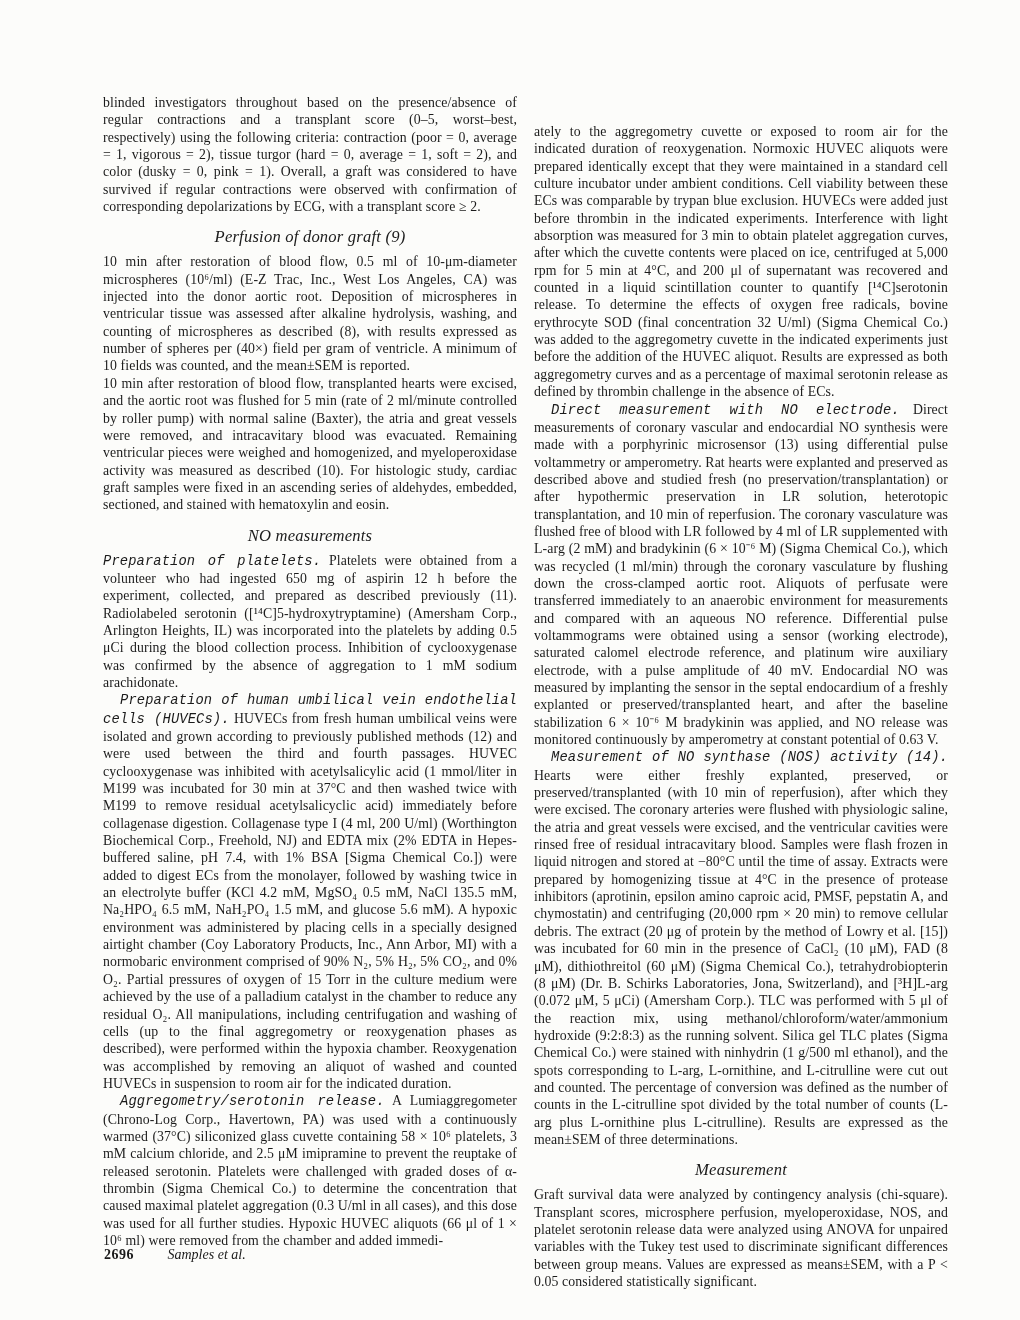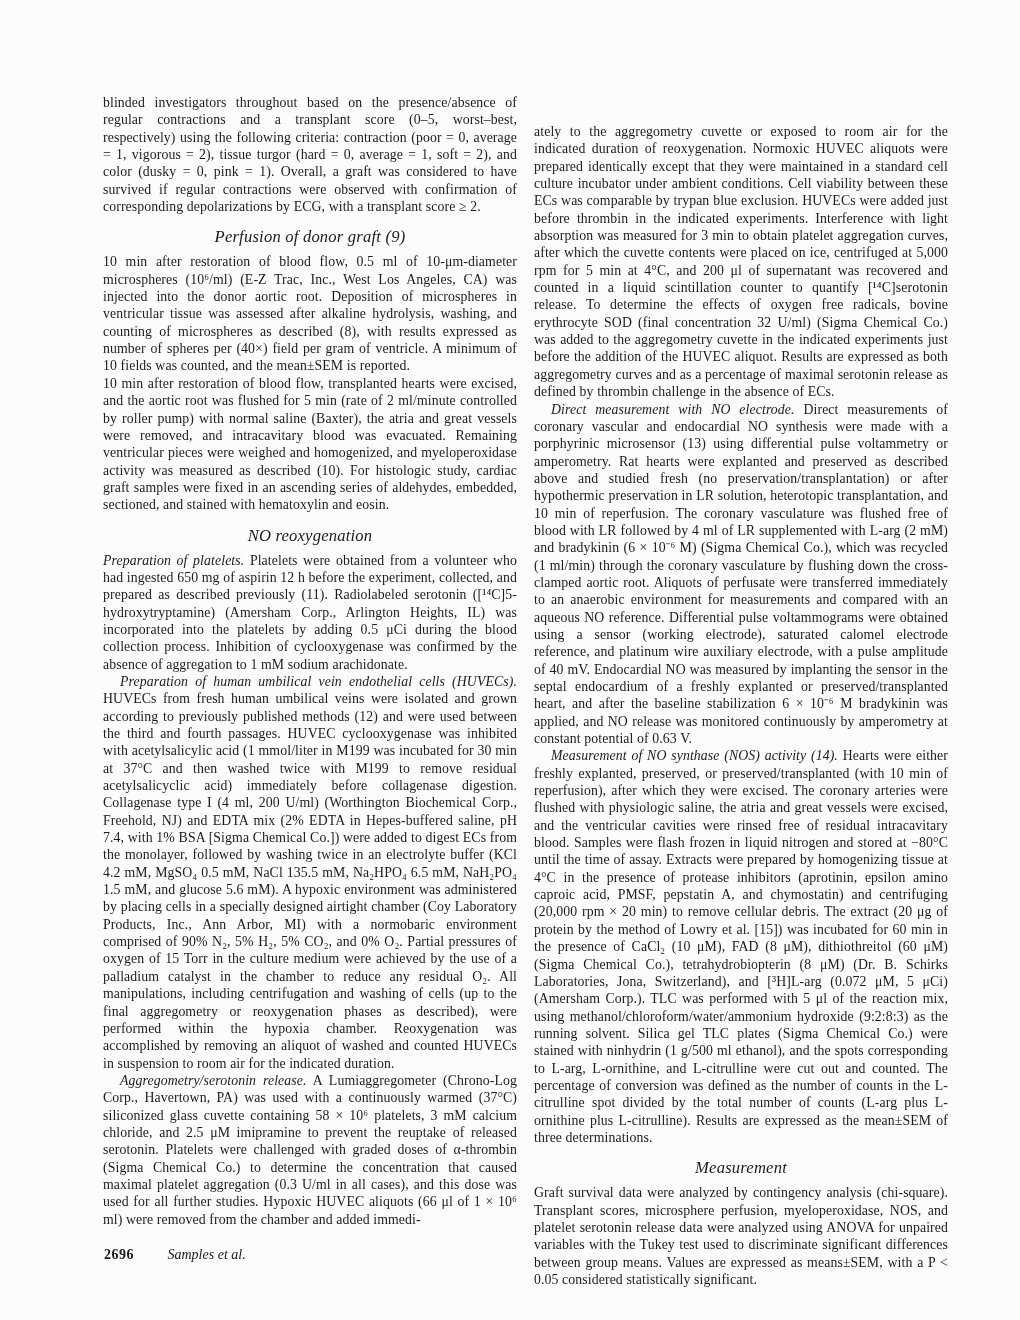--- a/index.html
+++ b/index.html
@@ -34,21 +34,21 @@
   p.para.indent { text-indent: 17px; }
   h2.heading {
     font-size: 16.6px;
     font-style: italic;
     font-weight: normal;
     line-height: 20px;
     margin: 12px 0 6px 0;
     text-align: center;
     letter-spacing: 0.2px;
   }
-  i.lead { font-style: italic; }
+  i.lead { font-style: italic; font-family: Liberation Mono, monospace; }
   .footer {
     position: absolute;
     left: 104px;
     top: 1247px;
     font-size: 14px;
   }
   .footer .pgnum {
     font-weight: bold;
     letter-spacing: 0.5px;
   }
@@ -63,21 +63,21 @@
 <main class="page">
 
   <section class="column left">
     <p class="para">blinded investigators throughout based on the presence/absence of regular contractions and a transplant score (0–5, worst–best, respectively) using the following criteria: contraction (poor = 0, average = 1, vigorous = 2), tissue turgor (hard = 0, average = 1, soft = 2), and color (dusky = 0, pink = 1). Overall, a graft was considered to have survived if regular contractions were observed with confirmation of corresponding depolarizations by ECG, with a transplant score ≥ 2.</p>
 
     <h2 class="heading">Perfusion of donor graft (9)</h2>
     <p class="para">10 min after restoration of blood flow, 0.5 ml of 10-μm-diameter microspheres (10⁶/ml) (E-Z Trac, Inc., West Los Angeles, CA) was injected into the donor aortic root. Deposition of microspheres in ventricular tissue was assessed after alkaline hydrolysis, washing, and counting of microspheres as described (8), with results expressed as number of spheres per (40×) field per gram of ventricle. A minimum of 10 fields was counted, and the mean±SEM is reported.</p>
 
     <p class="para">10 min after restoration of blood flow, transplanted hearts were excised, and the aortic root was flushed for 5 min (rate of 2 ml/minute controlled by roller pump) with normal saline (Baxter), the atria and great vessels were removed, and intracavitary blood was evacuated. Remaining ventricular pieces were weighed and homogenized, and myeloperoxidase activity was measured as described (10). For histologic study, cardiac graft samples were fixed in an ascending series of aldehydes, embedded, sectioned, and stained with hematoxylin and eosin.</p>
 
-    <h2 class="heading">NO reoxygenation</h2>
+    <h2 class="heading">NO measurements</h2>
     <p class="para"><i class="lead">Preparation of platelets.</i><span> Platelets were obtained from a volunteer who had ingested 650 mg of aspirin 12 h before the experiment, collected, and prepared as described previously (11). Radiolabeled serotonin ([¹⁴C]5-hydroxytryptamine) (Amersham Corp., Arlington Heights, IL) was incorporated into the platelets by adding 0.5 μCi during the blood collection process. Inhibition of cyclooxygenase was confirmed by the absence of aggregation to 1 mM sodium arachidonate.</span></p>
 
     <p class="para indent"><i class="lead">Preparation of human umbilical vein endothelial cells (HUVECs).</i><span> HUVECs from fresh human umbilical veins were isolated and grown according to previously published methods (12) and were used between the third and fourth passages. HUVEC cyclooxygenase was inhibited with acetylsalicylic acid (1 mmol/liter in M199 was incubated for 30 min at 37°C and then washed twice with M199 to remove residual acetylsalicyclic acid) immediately before collagenase digestion. Collagenase type I (4 ml, 200 U/ml) (Worthington Biochemical Corp., Freehold, NJ) and EDTA mix (2% EDTA in Hepes-buffered saline, pH 7.4, with 1% BSA [Sigma Chemical Co.]) were added to digest ECs from the monolayer, followed by washing twice in an electrolyte buffer (KCl 4.2 mM, MgSO₄ 0.5 mM, NaCl 135.5 mM, Na₂HPO₄ 6.5 mM, NaH₂PO₄ 1.5 mM, and glucose 5.6 mM). A hypoxic environment was administered by placing cells in a specially designed airtight chamber (Coy Laboratory Products, Inc., Ann Arbor, MI) with a normobaric environment comprised of 90% N₂, 5% H₂, 5% CO₂, and 0% O₂. Partial pressures of oxygen of 15 Torr in the culture medium were achieved by the use of a palladium catalyst in the chamber to reduce any residual O₂. All manipulations, including centrifugation and washing of cells (up to the final aggregometry or reoxygenation phases as described), were performed within the hypoxia chamber. Reoxygenation was accomplished by removing an aliquot of washed and counted HUVECs in suspension to room air for the indicated duration.</span></p>
 
     <p class="para indent"><i class="lead">Aggregometry/serotonin release.</i><span> A Lumiaggregometer (Chrono-Log Corp., Havertown, PA) was used with a continuously warmed (37°C) siliconized glass cuvette containing 58 × 10⁶ platelets, 3 mM calcium chloride, and 2.5 μM imipramine to prevent the reuptake of released serotonin. Platelets were challenged with graded doses of α-thrombin (Sigma Chemical Co.) to determine the concentration that caused maximal platelet aggregation (0.3 U/ml in all cases), and this dose was used for all further studies. Hypoxic HUVEC aliquots (66 μl of 1 × 10⁶ ml) were removed from the chamber and added immedi-</span></p>
   </section>
 
   <section class="column right">
     <p class="para">ately to the aggregometry cuvette or exposed to room air for the indicated duration of reoxygenation. Normoxic HUVEC aliquots were prepared identically except that they were maintained in a standard cell culture incubator under ambient conditions. Cell viability between these ECs was comparable by trypan blue exclusion. HUVECs were added just before thrombin in the indicated experiments. Interference with light absorption was measured for 3 min to obtain platelet aggregation curves, after which the cuvette contents were placed on ice, centrifuged at 5,000 rpm for 5 min at 4°C, and 200 μl of supernatant was recovered and counted in a liquid scintillation counter to quantify [¹⁴C]serotonin release. To determine the effects of oxygen free radicals, bovine erythrocyte SOD (final concentration 32 U/ml) (Sigma Chemical Co.) was added to the aggregometry cuvette in the indicated experiments just before the addition of the HUVEC aliquot. Results are expressed as both aggregometry curves and as a percentage of maximal serotonin release as defined by thrombin challenge in the absence of ECs.</p>
 

